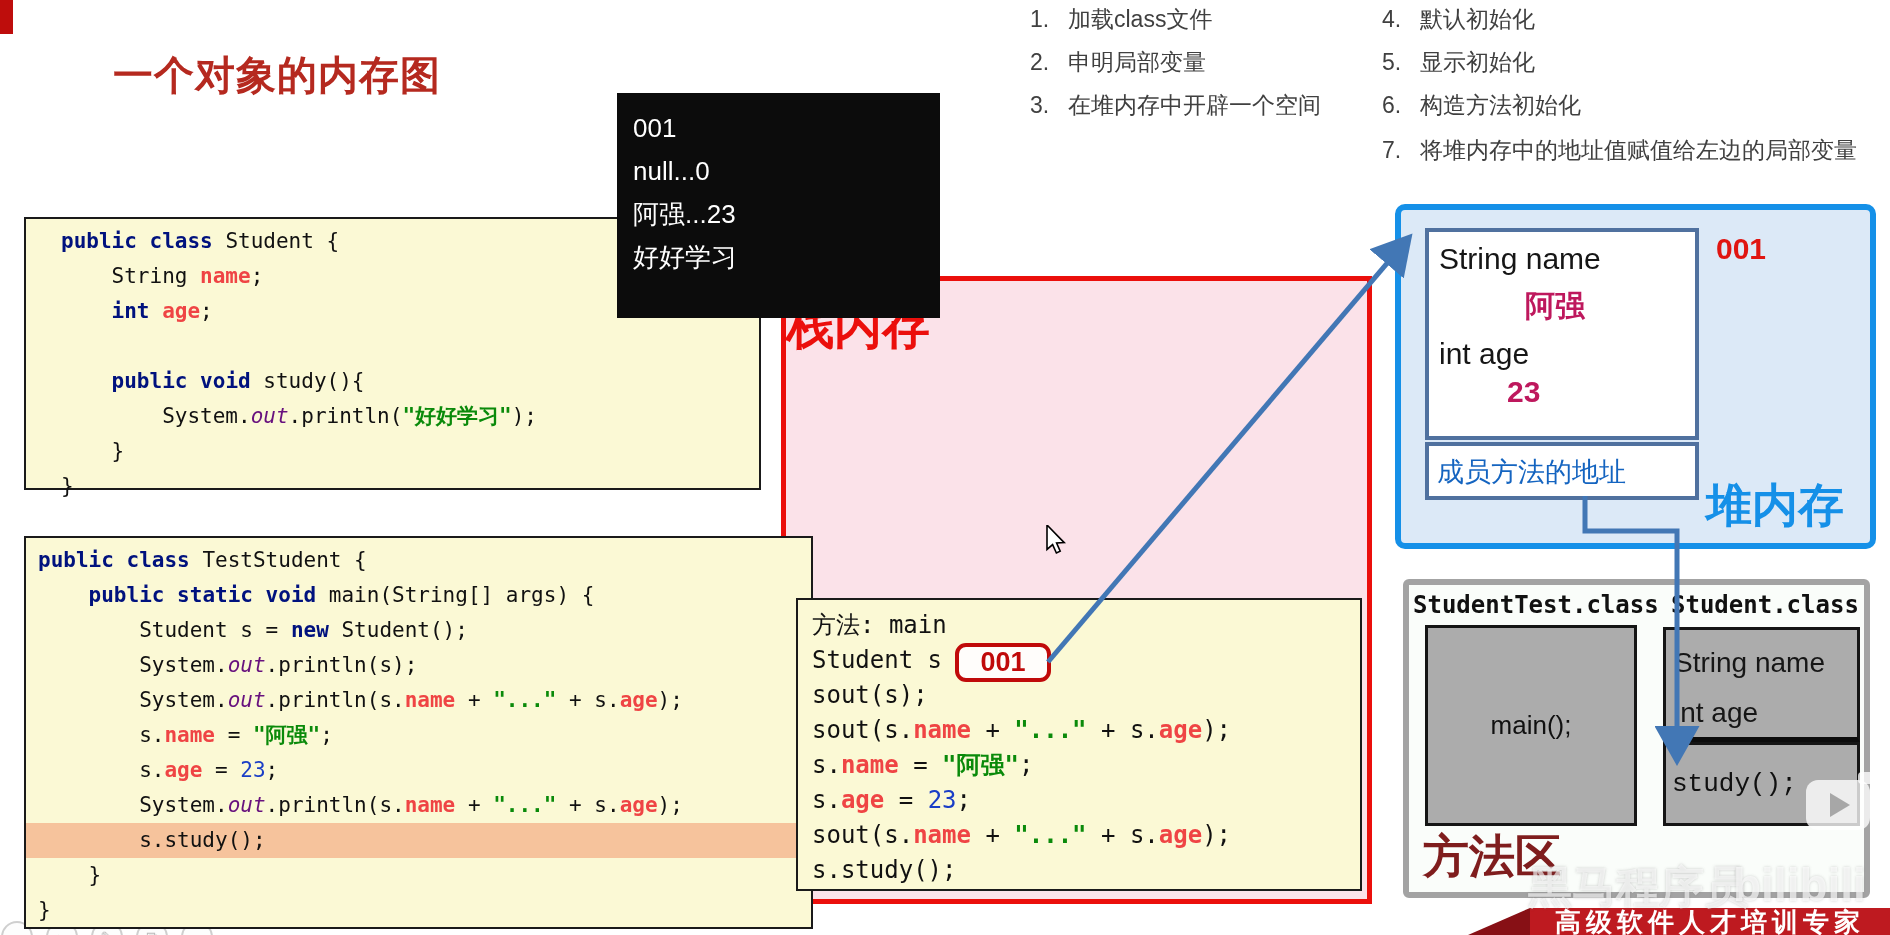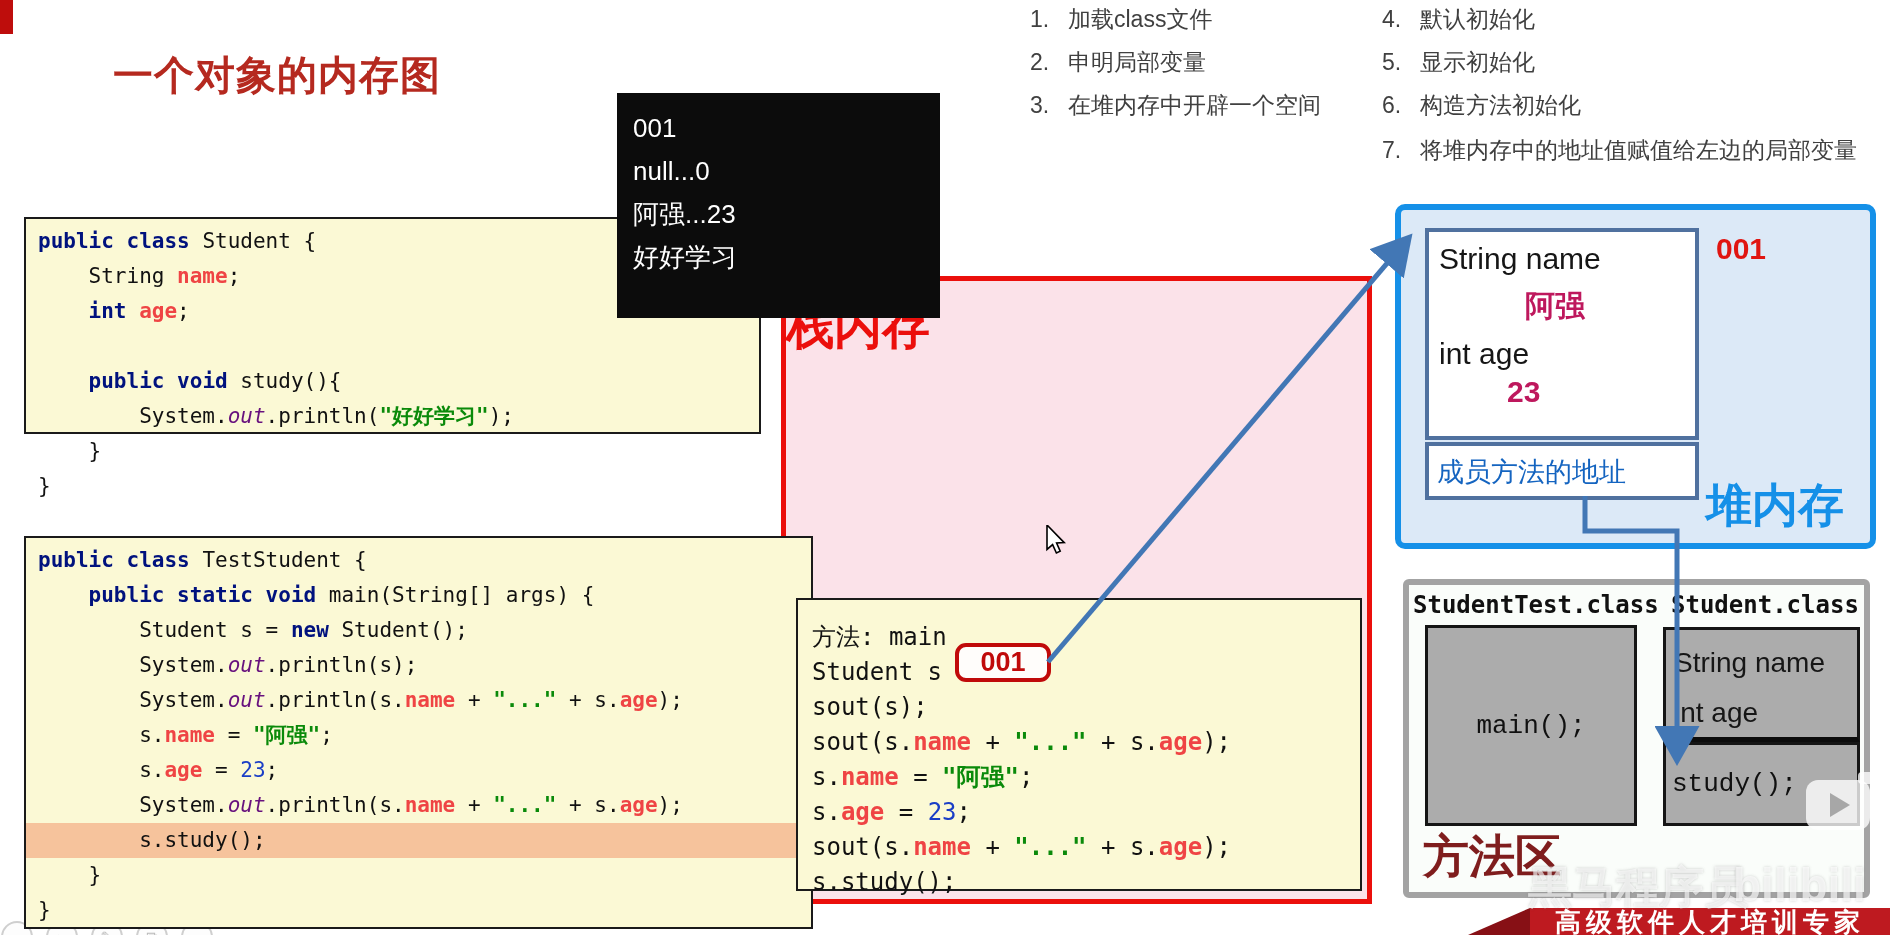--- a/index.html
+++ b/index.html
@@ -21,38 +21,38 @@
   
   .step{position:absolute;font-size:23px;color:#404040;white-space:nowrap;}
   .step .n{display:inline-block;width:38px;}
 
   
   .codebox{position:absolute;background:#fbf9d5;border:2px solid #1a1a1a;box-sizing:border-box;
            font-family:"DejaVu Sans Mono","Liberation Mono",monospace;font-size:21px;
            padding-top:5px;z-index:5;}
   .codebox .cl{height:35px;line-height:35px;white-space:pre;padding-left:12px;}
   .codebox .cl.hl{background:#f6c39c;}
-  #code1{left:24px;top:217px;width:737px;height:217px;}
+  #code1{left:24px;top:217px;width:737px;height:273px;padding-left:23px;}
   #code2{left:24px;top:536px;width:789px;height:393px;}
 
   .tk-k{color:#00127e;font-weight:bold;}
   .tk-p{color:#111111;}
   .tk-f{color:#ef4444;font-weight:bold;}
   .tk-s{color:#0a8a0a;font-weight:600;}
   .tk-n{color:#1a3ec6;}
   .tk-o{color:#68127e;font-style:italic;}
 
   
   .stackbox{position:absolute;left:781px;top:276px;width:591px;height:628px;background:#fbe2e9;
             border:5px solid #eb0f0c;box-sizing:border-box;z-index:2;}
   .stack-label{position:absolute;left:0;right:0;top:14px;font-size:48px;
                font-weight:bold;color:#eb0f0c;}
   .stackframe{position:absolute;left:796px;top:598px;width:566px;height:293px;background:#fbf9d5;
               border:2px solid #1a1a1a;box-sizing:border-box;z-index:6;
-              font-family:"DejaVu Sans Mono","Liberation Mono",monospace;font-size:24px;padding-top:20px;}
+              font-family:"DejaVu Sans Mono","Liberation Mono",monospace;font-size:24px;padding-top:8px;}
   .stackframe .cl{height:35px;line-height:35px;white-space:pre;padding-left:14px;}
   .ref-badge{position:absolute;left:955px;top:643px;width:96px;height:39px;background:#fffdfb;
              border:4px solid #c00a0a;border-radius:11px;box-sizing:border-box;z-index:7;
              color:#c00a0a;font-weight:bold;font-size:27px;text-align:center;line-height:31px;
              font-family:"Liberation Sans",sans-serif;}
 
   
   .heapbox{position:absolute;left:1395px;top:204px;width:481px;height:345px;background:#dce9f7;
            border:6px solid #1590e8;border-radius:10px;box-sizing:border-box;z-index:2;}
   .heap-obj{position:absolute;left:24px;top:18px;width:274px;height:212px;background:#ffffff;
@@ -65,21 +65,21 @@
   .heap-addr{position:absolute;left:315px;top:22px;color:#e01511;font-size:30px;font-weight:bold;}
   .heap-label{position:absolute;right:26px;bottom:6px;color:#1590e8;font-size:46px;font-weight:bold;}
 
   
   .methodbox{position:absolute;left:1403px;top:579px;width:467px;height:319px;background:#fafdfa;
              border:6px solid #a3a3a3;border-radius:6px;box-sizing:border-box;z-index:2;}
   .cls-label{position:absolute;top:6px;font-family:"DejaVu Sans Mono","Liberation Mono",monospace;
              font-weight:bold;font-size:24px;color:#111;}
   .gray{background:#acacac;border:3px solid #151515;box-sizing:border-box;position:absolute;}
   .ma-main{left:16px;top:40px;width:212px;height:201px;display:flex;align-items:center;justify-content:center;
-           font-family:Liberation Mono, monospace;font-size:26px;color:#101010;}
+           font-family:Liberation Sans, sans-serif;font-size:26px;color:#101010;}
   .ma-fields{left:254px;top:42px;width:197px;height:115px;font-size:28px;color:#161616;
              padding:8px 0 0 8px;border-bottom:5px solid #0c0c0c;}
   .ma-fields div{height:50px;line-height:50px;}
   .ma-study{left:254px;top:157px;width:197px;height:84px;display:flex;align-items:center;
             font-family:Liberation Mono, monospace;font-size:26px;color:#101010;
             padding-left:6px;}
   .ma-label{position:absolute;left:14px;bottom:4px;color:#7f1d1d;font-size:46px;font-weight:bold;}
 
   
   #arrows{position:absolute;left:0;top:0;width:1890px;height:935px;z-index:25;pointer-events:none;}

